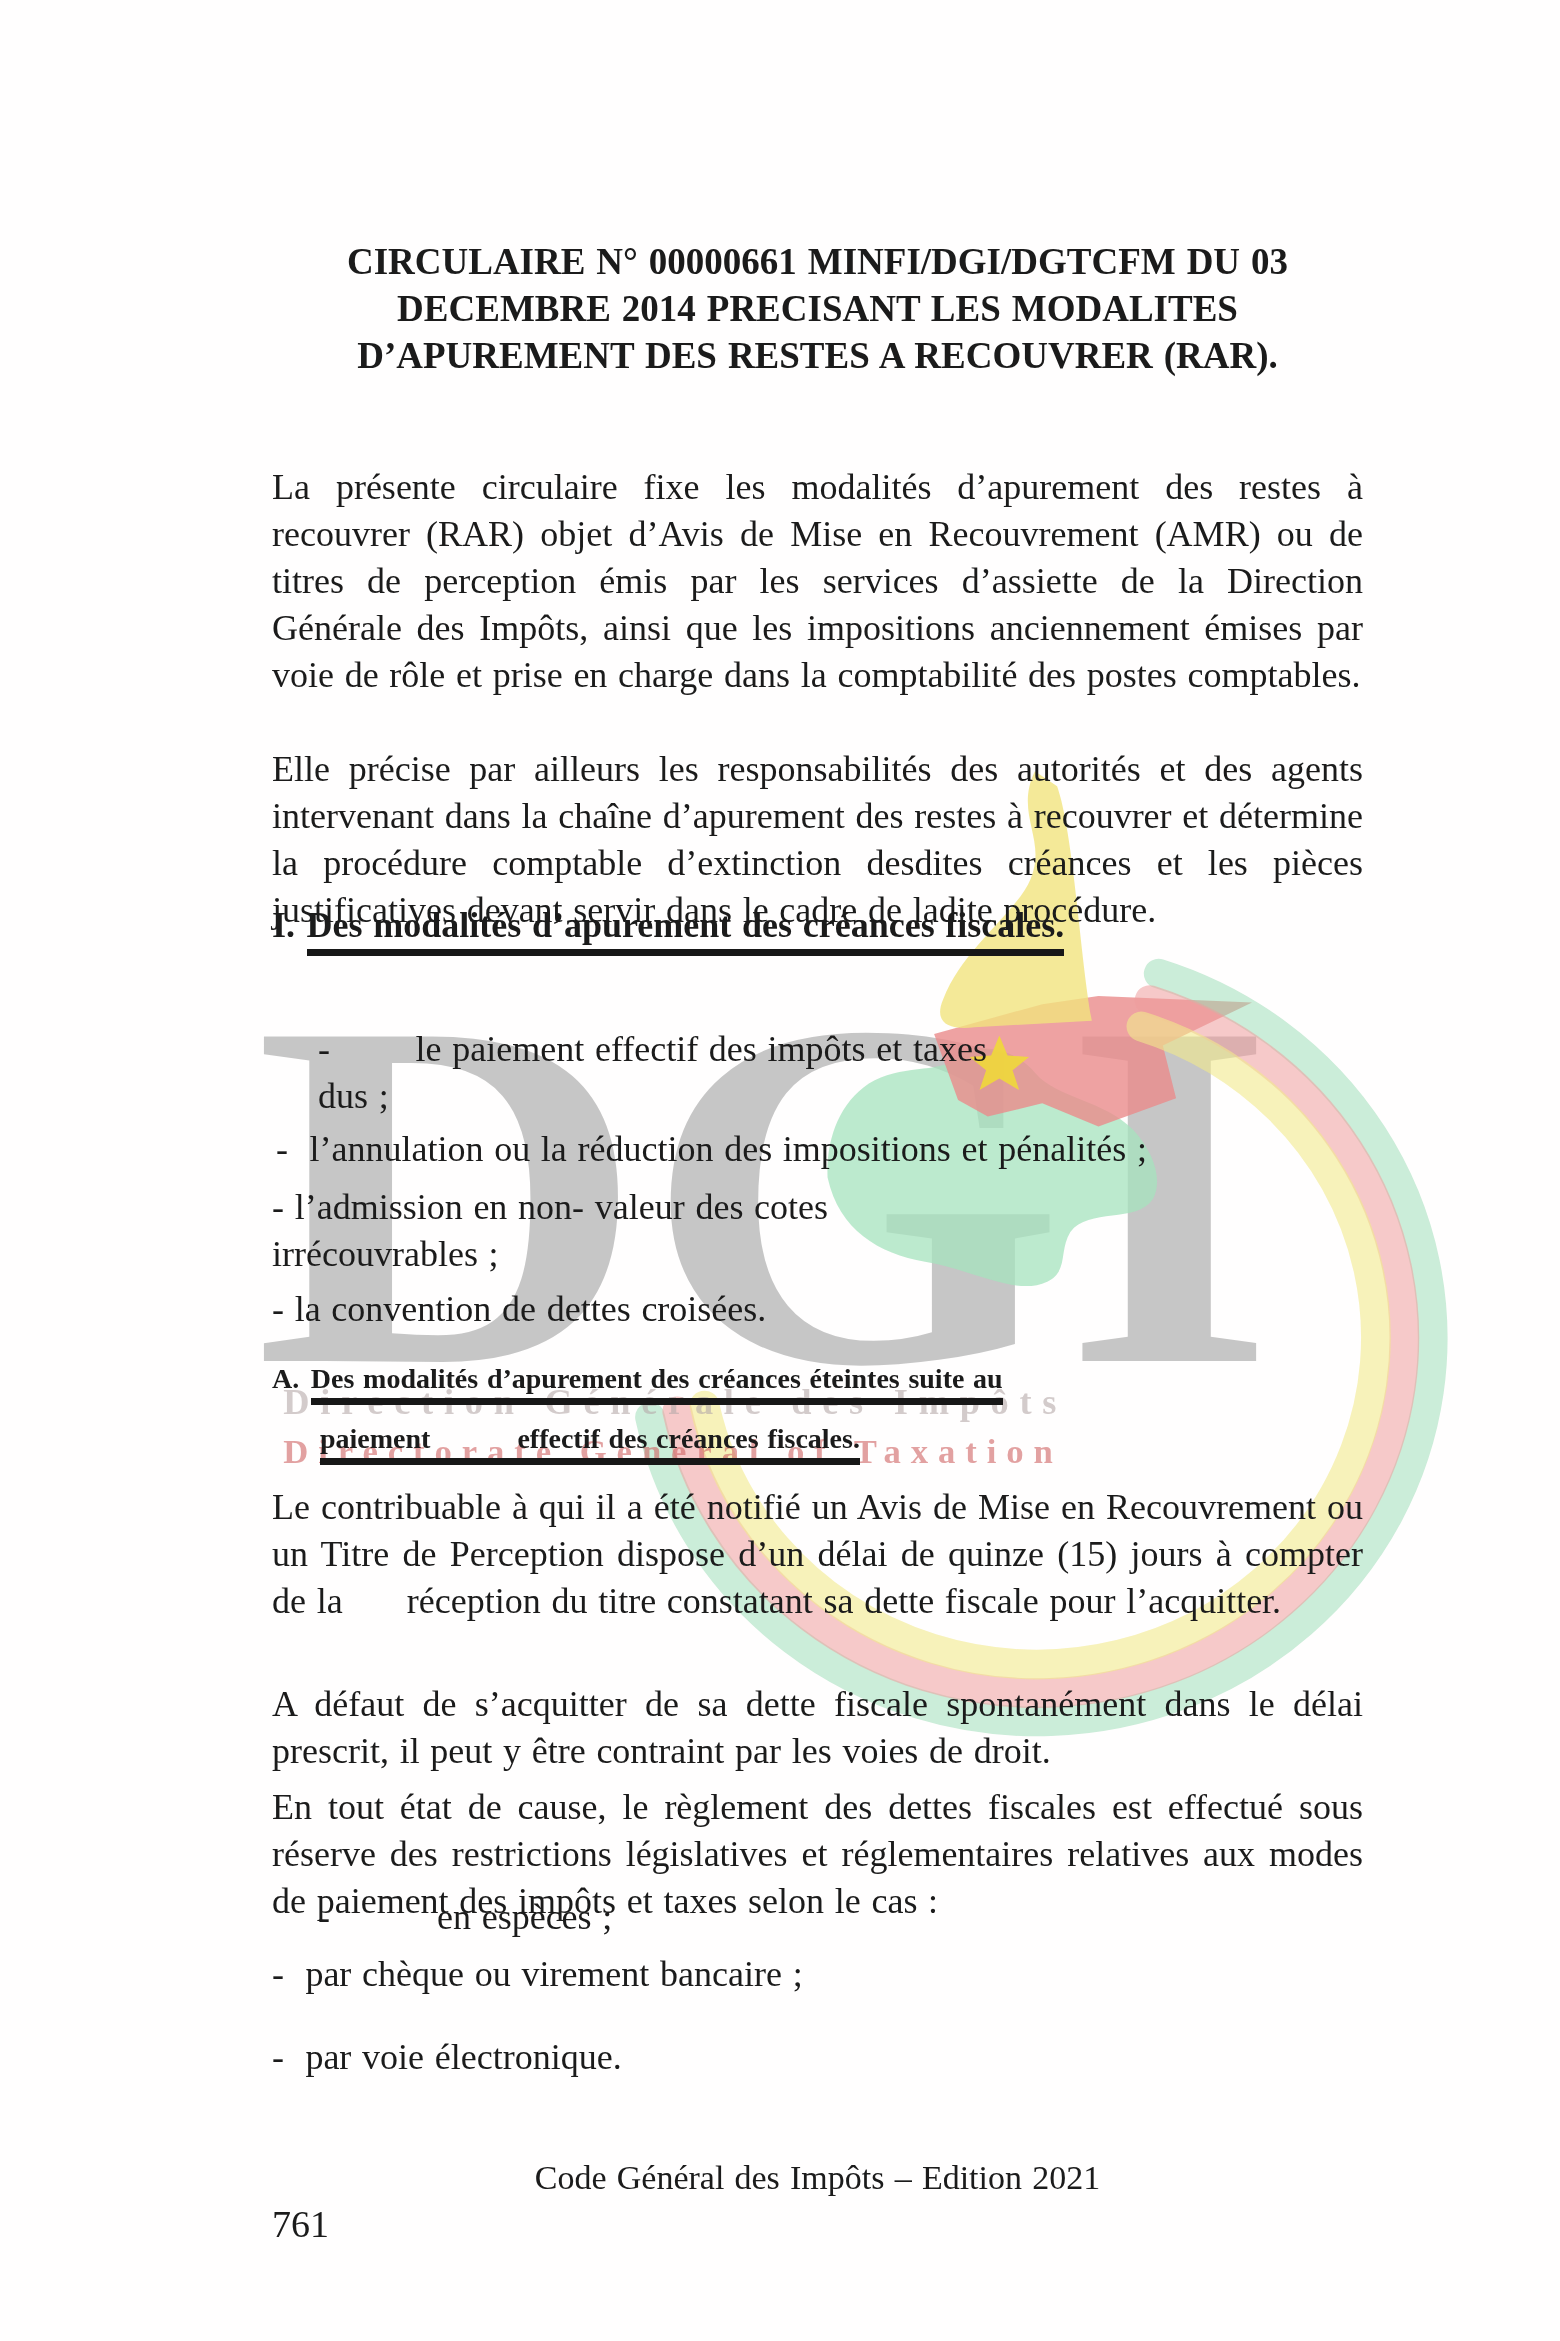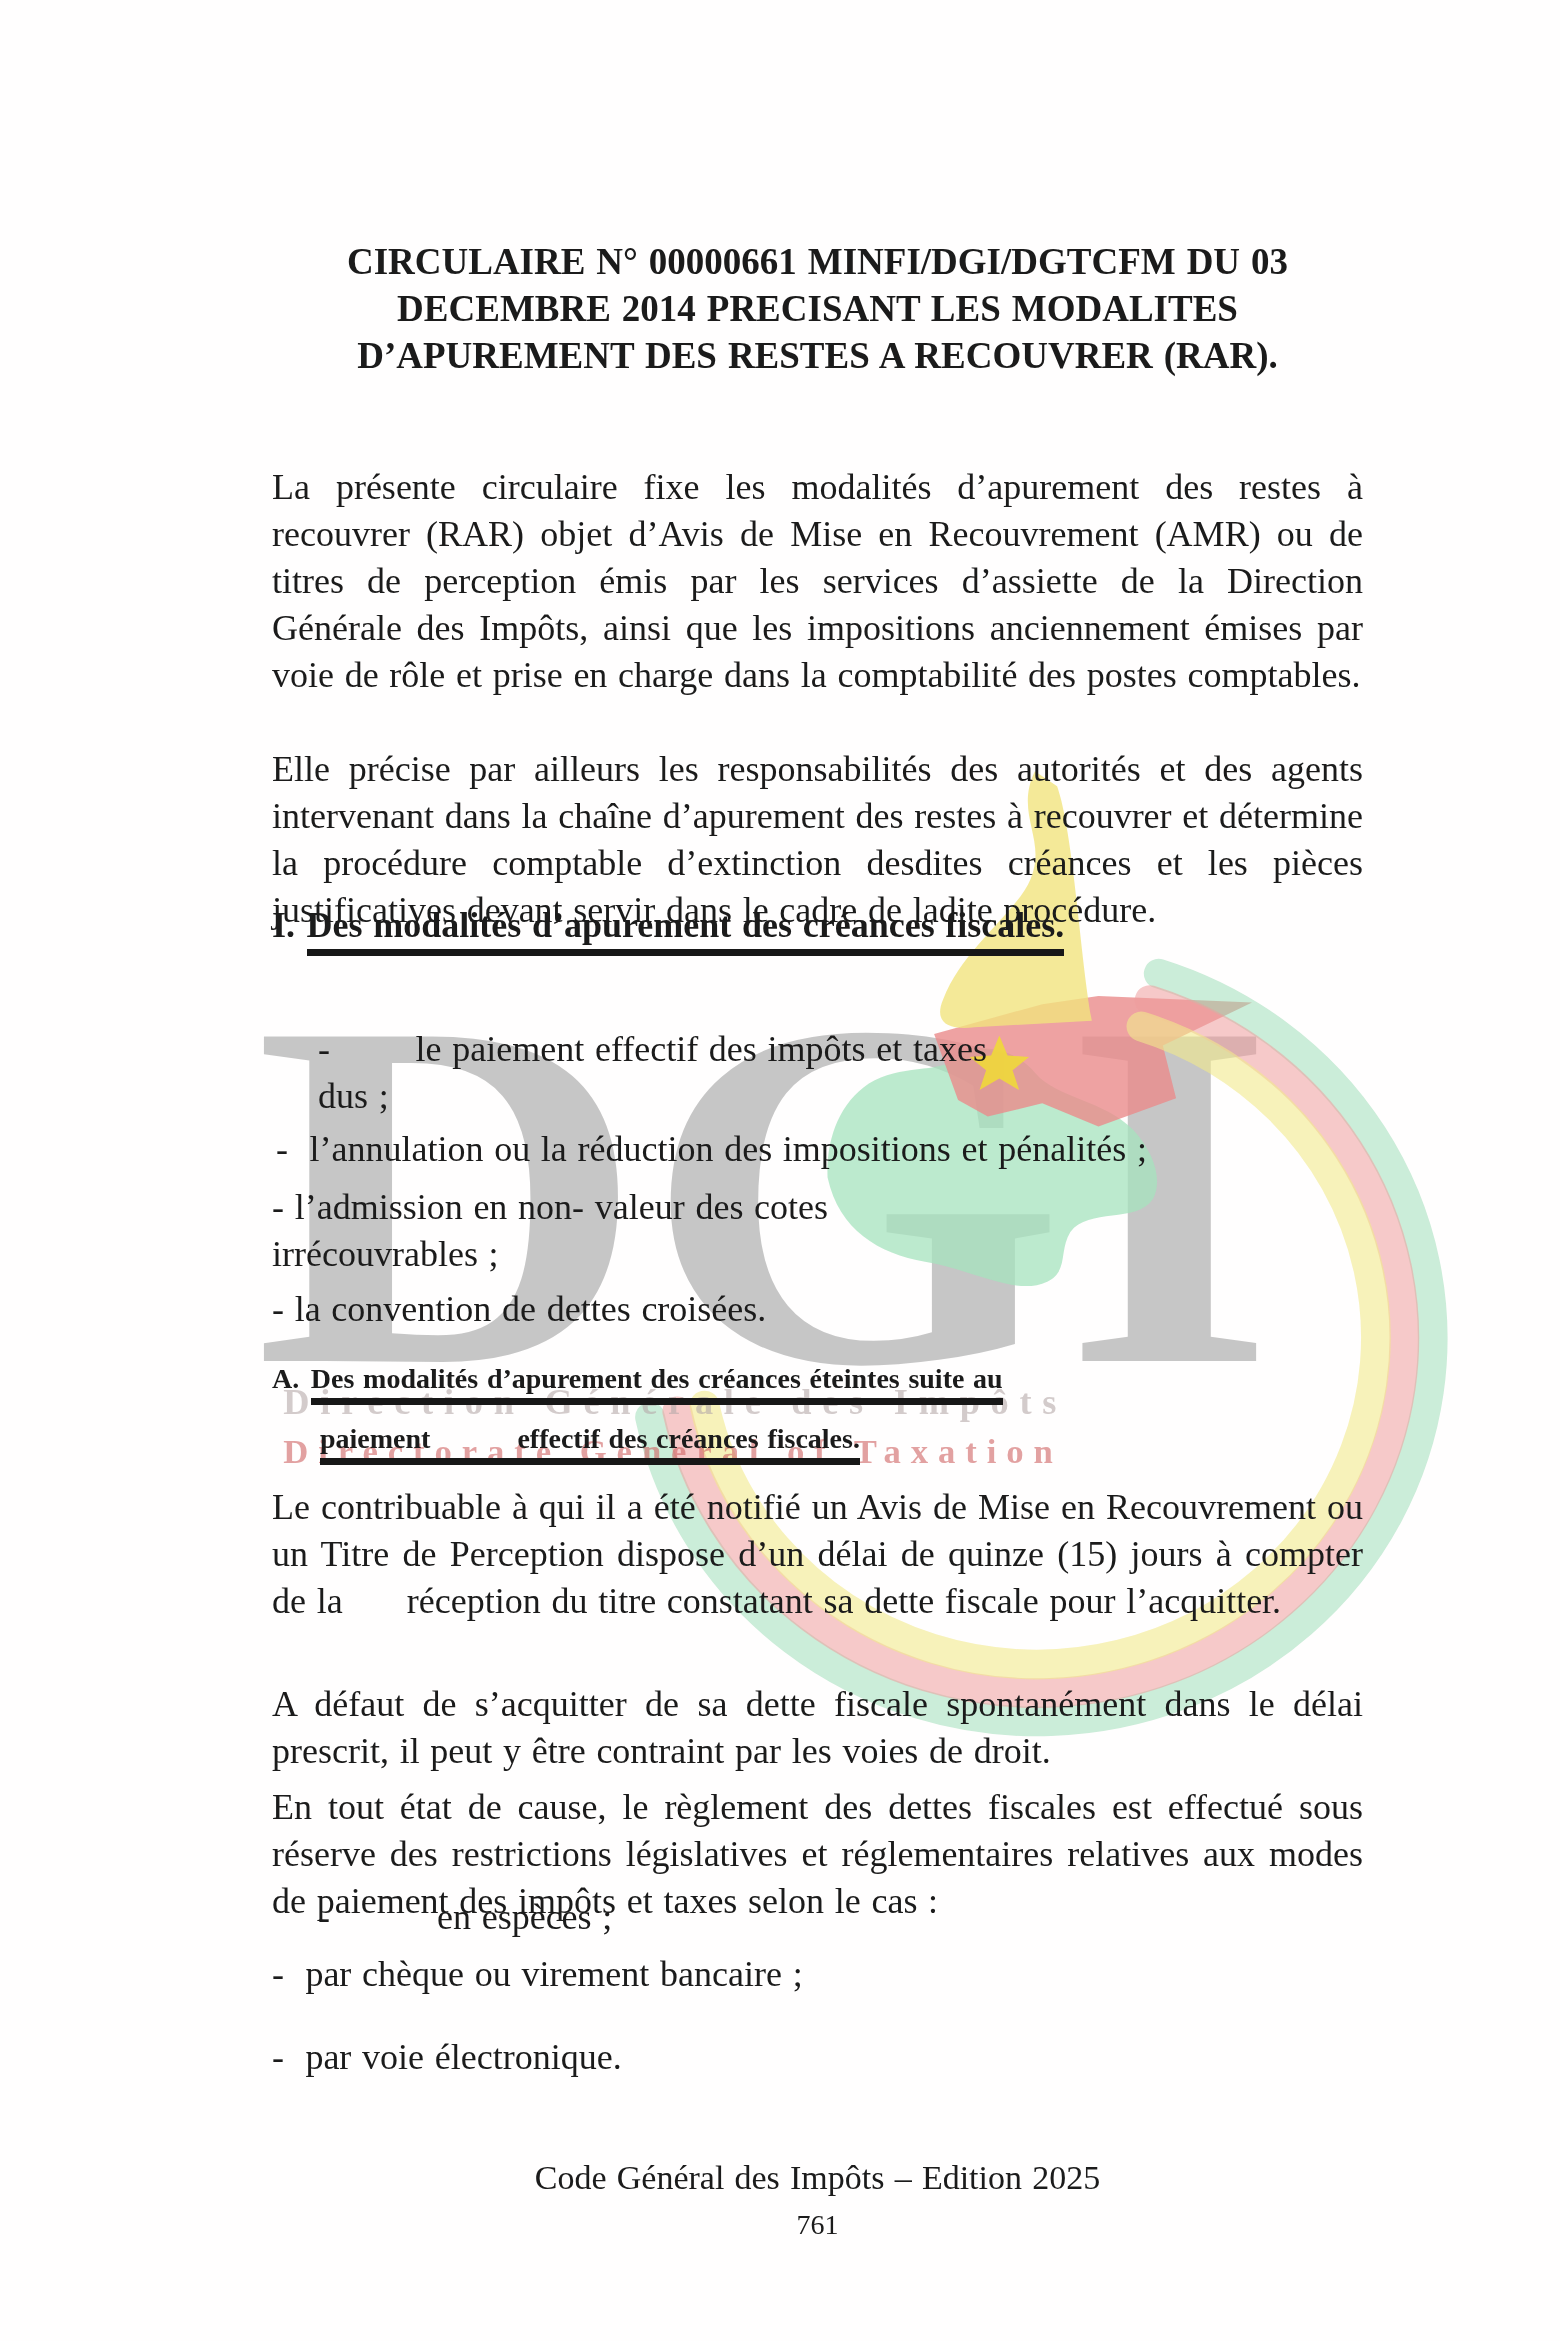--- a/index.html
+++ b/index.html
@@ -29,21 +29,21 @@
   .b-li1d{top:1286px;}
   .b-hA{top:1349px;font-weight:bold;font-size:28px;line-height:60px;}
   .b-hA .l2{padding-left:48px;display:block;}
   .b-p4{top:1448px;}
   .b-p5{top:1645px;}
   .b-p6{top:1748px;}
   .b-li2a{top:1894px;padding-left:46px;}
   .b-li2b{top:1951px;}
   .b-li2c{top:2034px;}
   .b-f1{top:2154px;text-align:center;font-size:34px;}
-  .b-f2{top:2201px;text-align:center;font-size:28px;}
+  .b-f2{top:2201px;text-align:left;font-size:38px;}
   .uline{border-bottom:7.4px solid #171717;padding-bottom:4.1px;}
   .heading-num{padding-right:11.6px;}
 </style>
 </head>
 <body>
 
 <div class="page">
 
   <svg class="watermark" width="1561" height="2342" viewBox="0 0 1890 2836" aria-hidden="true">
 
@@ -106,18 +106,18 @@
     <p class="blk just b-p4">Le contribuable à qui il a été notifié un Avis de Mise en Recouvrement ou un Titre de Perception dispose d’un délai de quinze (15) jours à compter de la&nbsp;&nbsp;&nbsp;&nbsp;&nbsp;&nbsp;réception du titre constatant sa dette fiscale pour l’acquitter.</p>
 
     <p class="blk just b-p5">A défaut de s’acquitter de sa dette fiscale spontanément dans le délai prescrit, il peut y être contraint par les voies de droit.</p>
 
     <p class="blk just b-p6">En tout état de cause, le règlement des dettes fiscales est effectué sous réserve des restrictions législatives et réglementaires relatives aux modes de paiement des impôts et taxes selon le cas :</p>
 
     <div class="blk prewrap b-li2a">-&nbsp;&nbsp;&nbsp;&nbsp;&nbsp;&nbsp;&nbsp;&nbsp;&nbsp;&nbsp;en espèces ;</div>
     <div class="blk prewrap b-li2b">-&nbsp; par chèque ou virement bancaire ;</div>
     <div class="blk prewrap b-li2c">-&nbsp; par voie électronique.</div>
 
-    <div class="blk b-f1">Code Général des Impôts – Edition 2025</div>
+    <div class="blk b-f1">Code Général des Impôts – Edition 2021</div>
     <div class="blk b-f2">761</div>
 
   </div>
 </div>
 
 
 </body></html>

